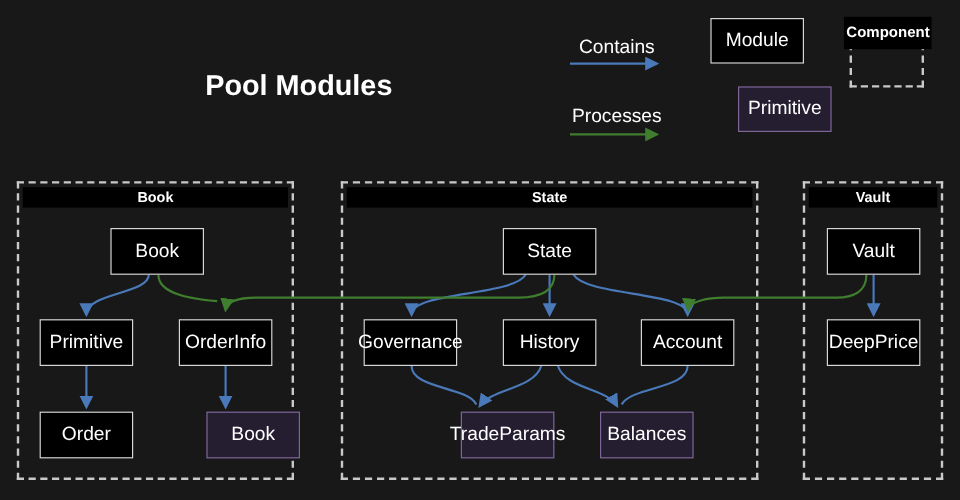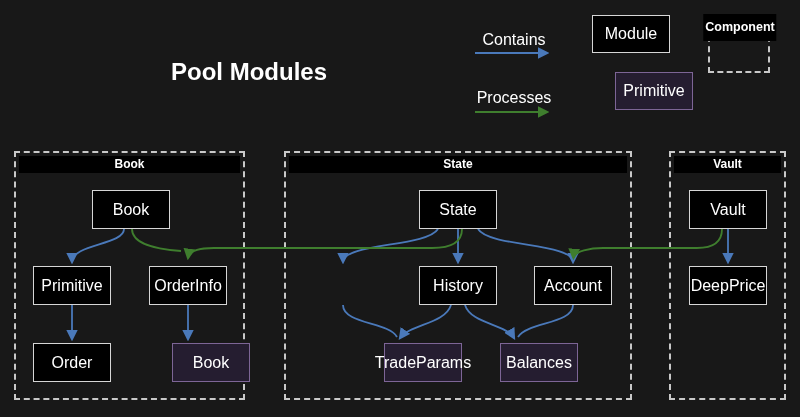--- a/index.html
+++ b/index.html
@@ -130,20 +130,23 @@
   <div class="node" style="left:33px;top:343px;">
     <span>Order</span>
   </div>
   <div class="node primitive" style="left:149px;top:343px;">
     <span>Book</span>
   </div>
 
   <div class="node" style="left:419px;top:190px;">
     <span>State</span>
   </div>
+  <div class="node" style="left:303px;top:266px;">
+    <span>Governance</span>
+  </div>
   <div class="node" style="left:419px;top:266px;">
     <span>History</span>
   </div>
   <div class="node" style="left:534px;top:266px;">
     <span>Account</span>
   </div>
   <div class="node primitive" style="left:477px;top:343px;">
     <span>Balances</span>
   </div>
   <div class="node primitive" style="left:361px;top:343px;">

